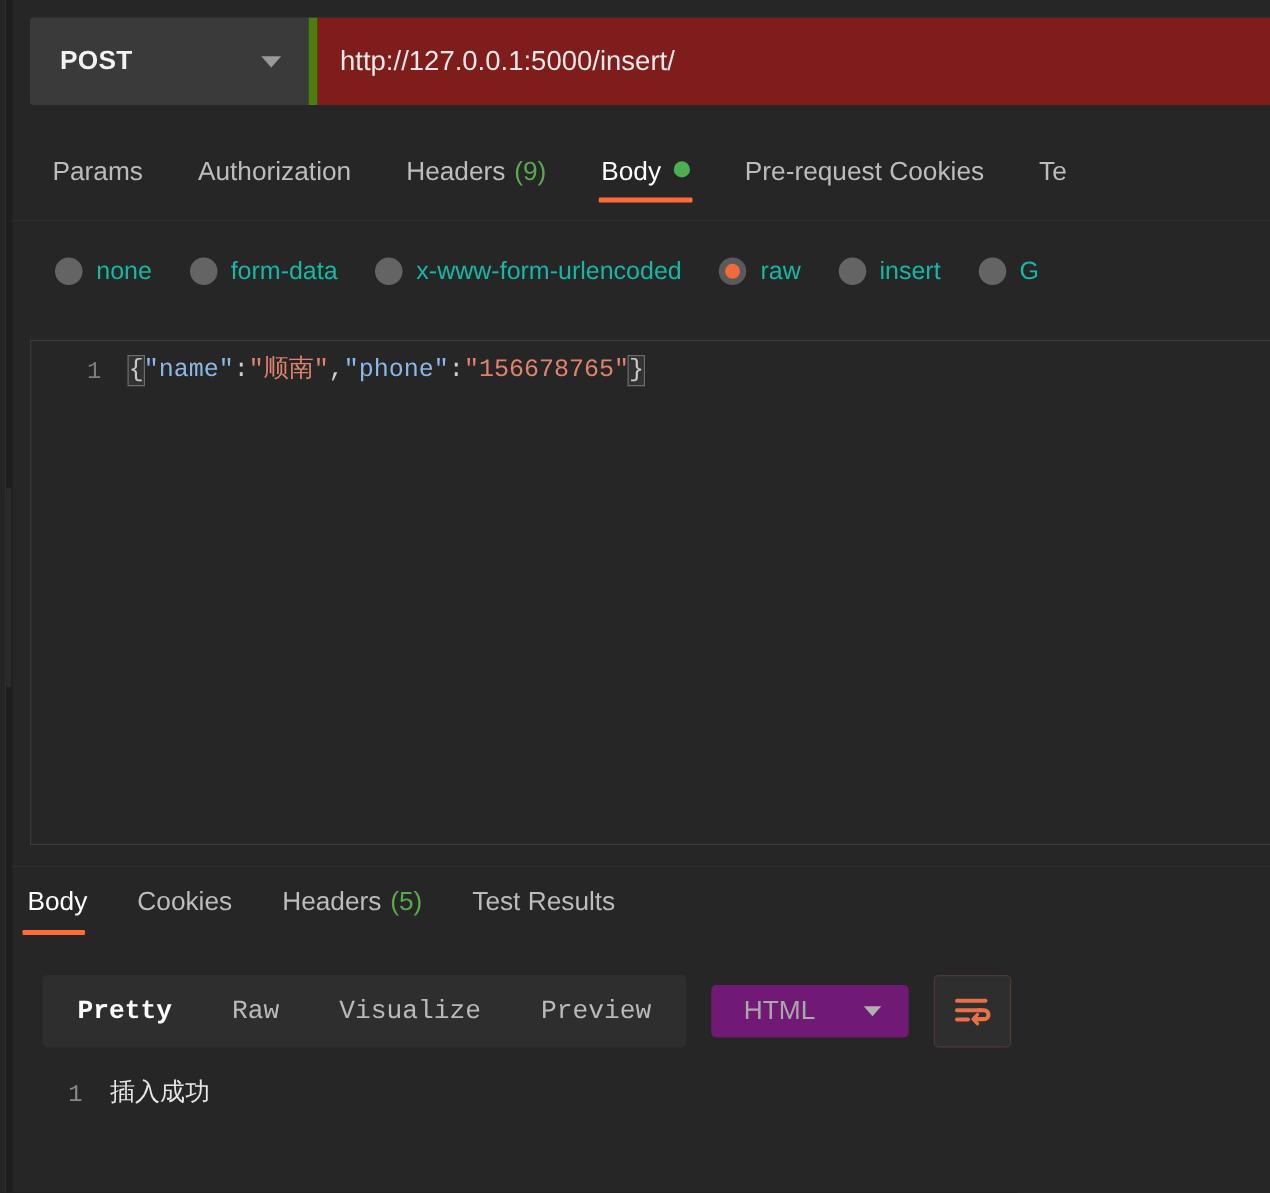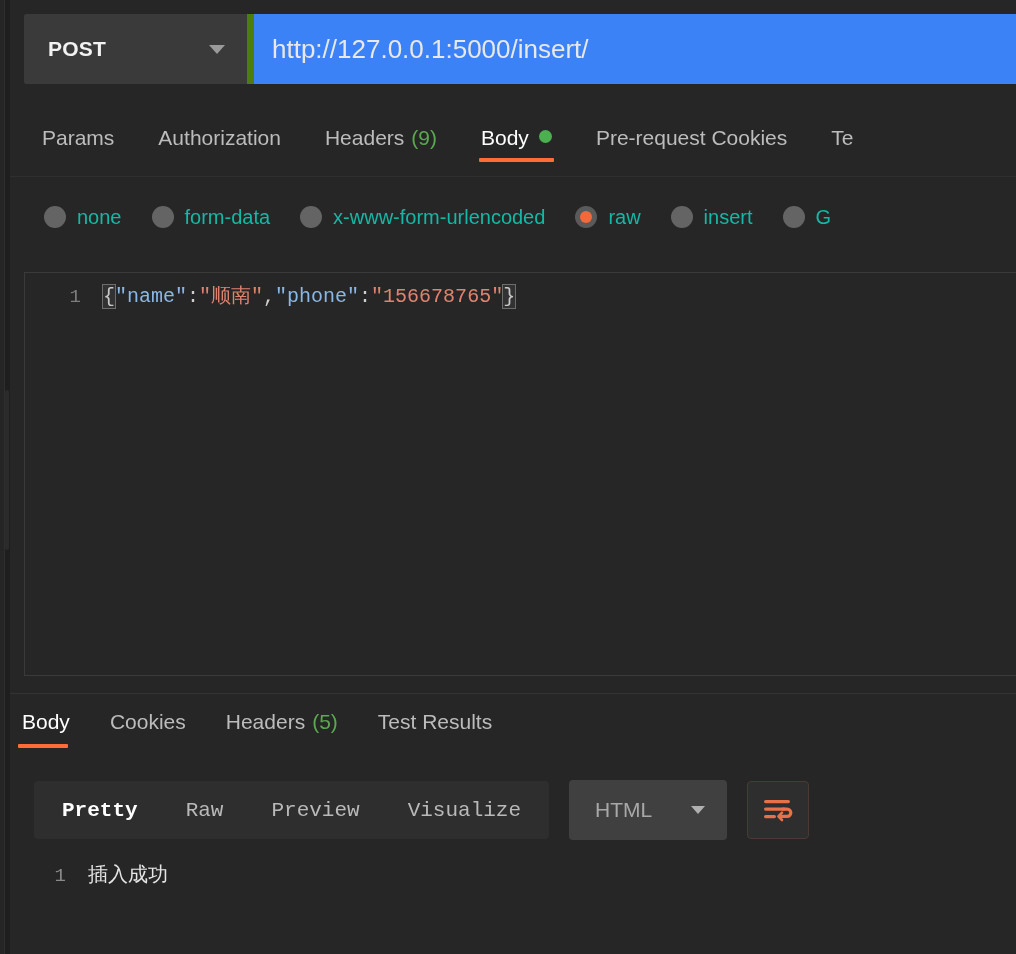--- a/index.html
+++ b/index.html
@@ -80,23 +80,23 @@
     width: 0; height: 0;
     border-left: 8px solid transparent;
     border-right: 8px solid transparent;
     border-top: 9px solid #9a9a9a;
   }
   .url-input {
     flex: 1;
     display: flex;
     align-items: center;
     padding-left: 18px;
-    font-size: 26px;
+    font-size: 22px;
     color: #e8e8e8;
-    background: #3b82f6;
+    background: #7f1d1d;
     cursor: text;
     white-space: nowrap;
     overflow: hidden;
   }
 
   
   .req-tabs {
     position: absolute;
     left: 14px; top: 108px;
     right: 0;
@@ -284,22 +284,22 @@
     display: flex;
     align-items: center;
     font-size: 21px;
     color: #b9b9b9;
     cursor: pointer;
     white-space: nowrap;
     font-family: Liberation Mono, monospace;
   }
   .seg-btn.active { color: #ffffff; font-weight: bold; }
   .html-select {
-    width: 158px; height: 60px;
-    background: #404040;
+    width: 158px; height: 42px;
+    background: #701a75;
     border-radius: 4px;
     display: flex;
     align-items: center;
     justify-content: space-between;
     padding: 0 22px 0 26px;
     box-sizing: border-box;
     font-size: 21px;
     color: #a8a8a8;
     cursor: pointer;
   }
@@ -442,24 +442,24 @@
 
   <div class="format-bar">
     <div class="seg-group">
       <div class="seg-btn active">
         <span>Pretty</span>
       </div>
       <div class="seg-btn">
         <span>Raw</span>
       </div>
       <div class="seg-btn">
-        <span>Preview</span>
+        <span>Visualize</span>
       </div>
       <div class="seg-btn">
-        <span>Visualize</span>
+        <span>Preview</span>
       </div>
     </div>
 
     <div class="html-select">
       <span>HTML</span>
       <span class="caret"></span>
     </div>
 
     <div class="wrap-btn">
       <svg width="30" height="26" viewBox="0 0 30 26">

